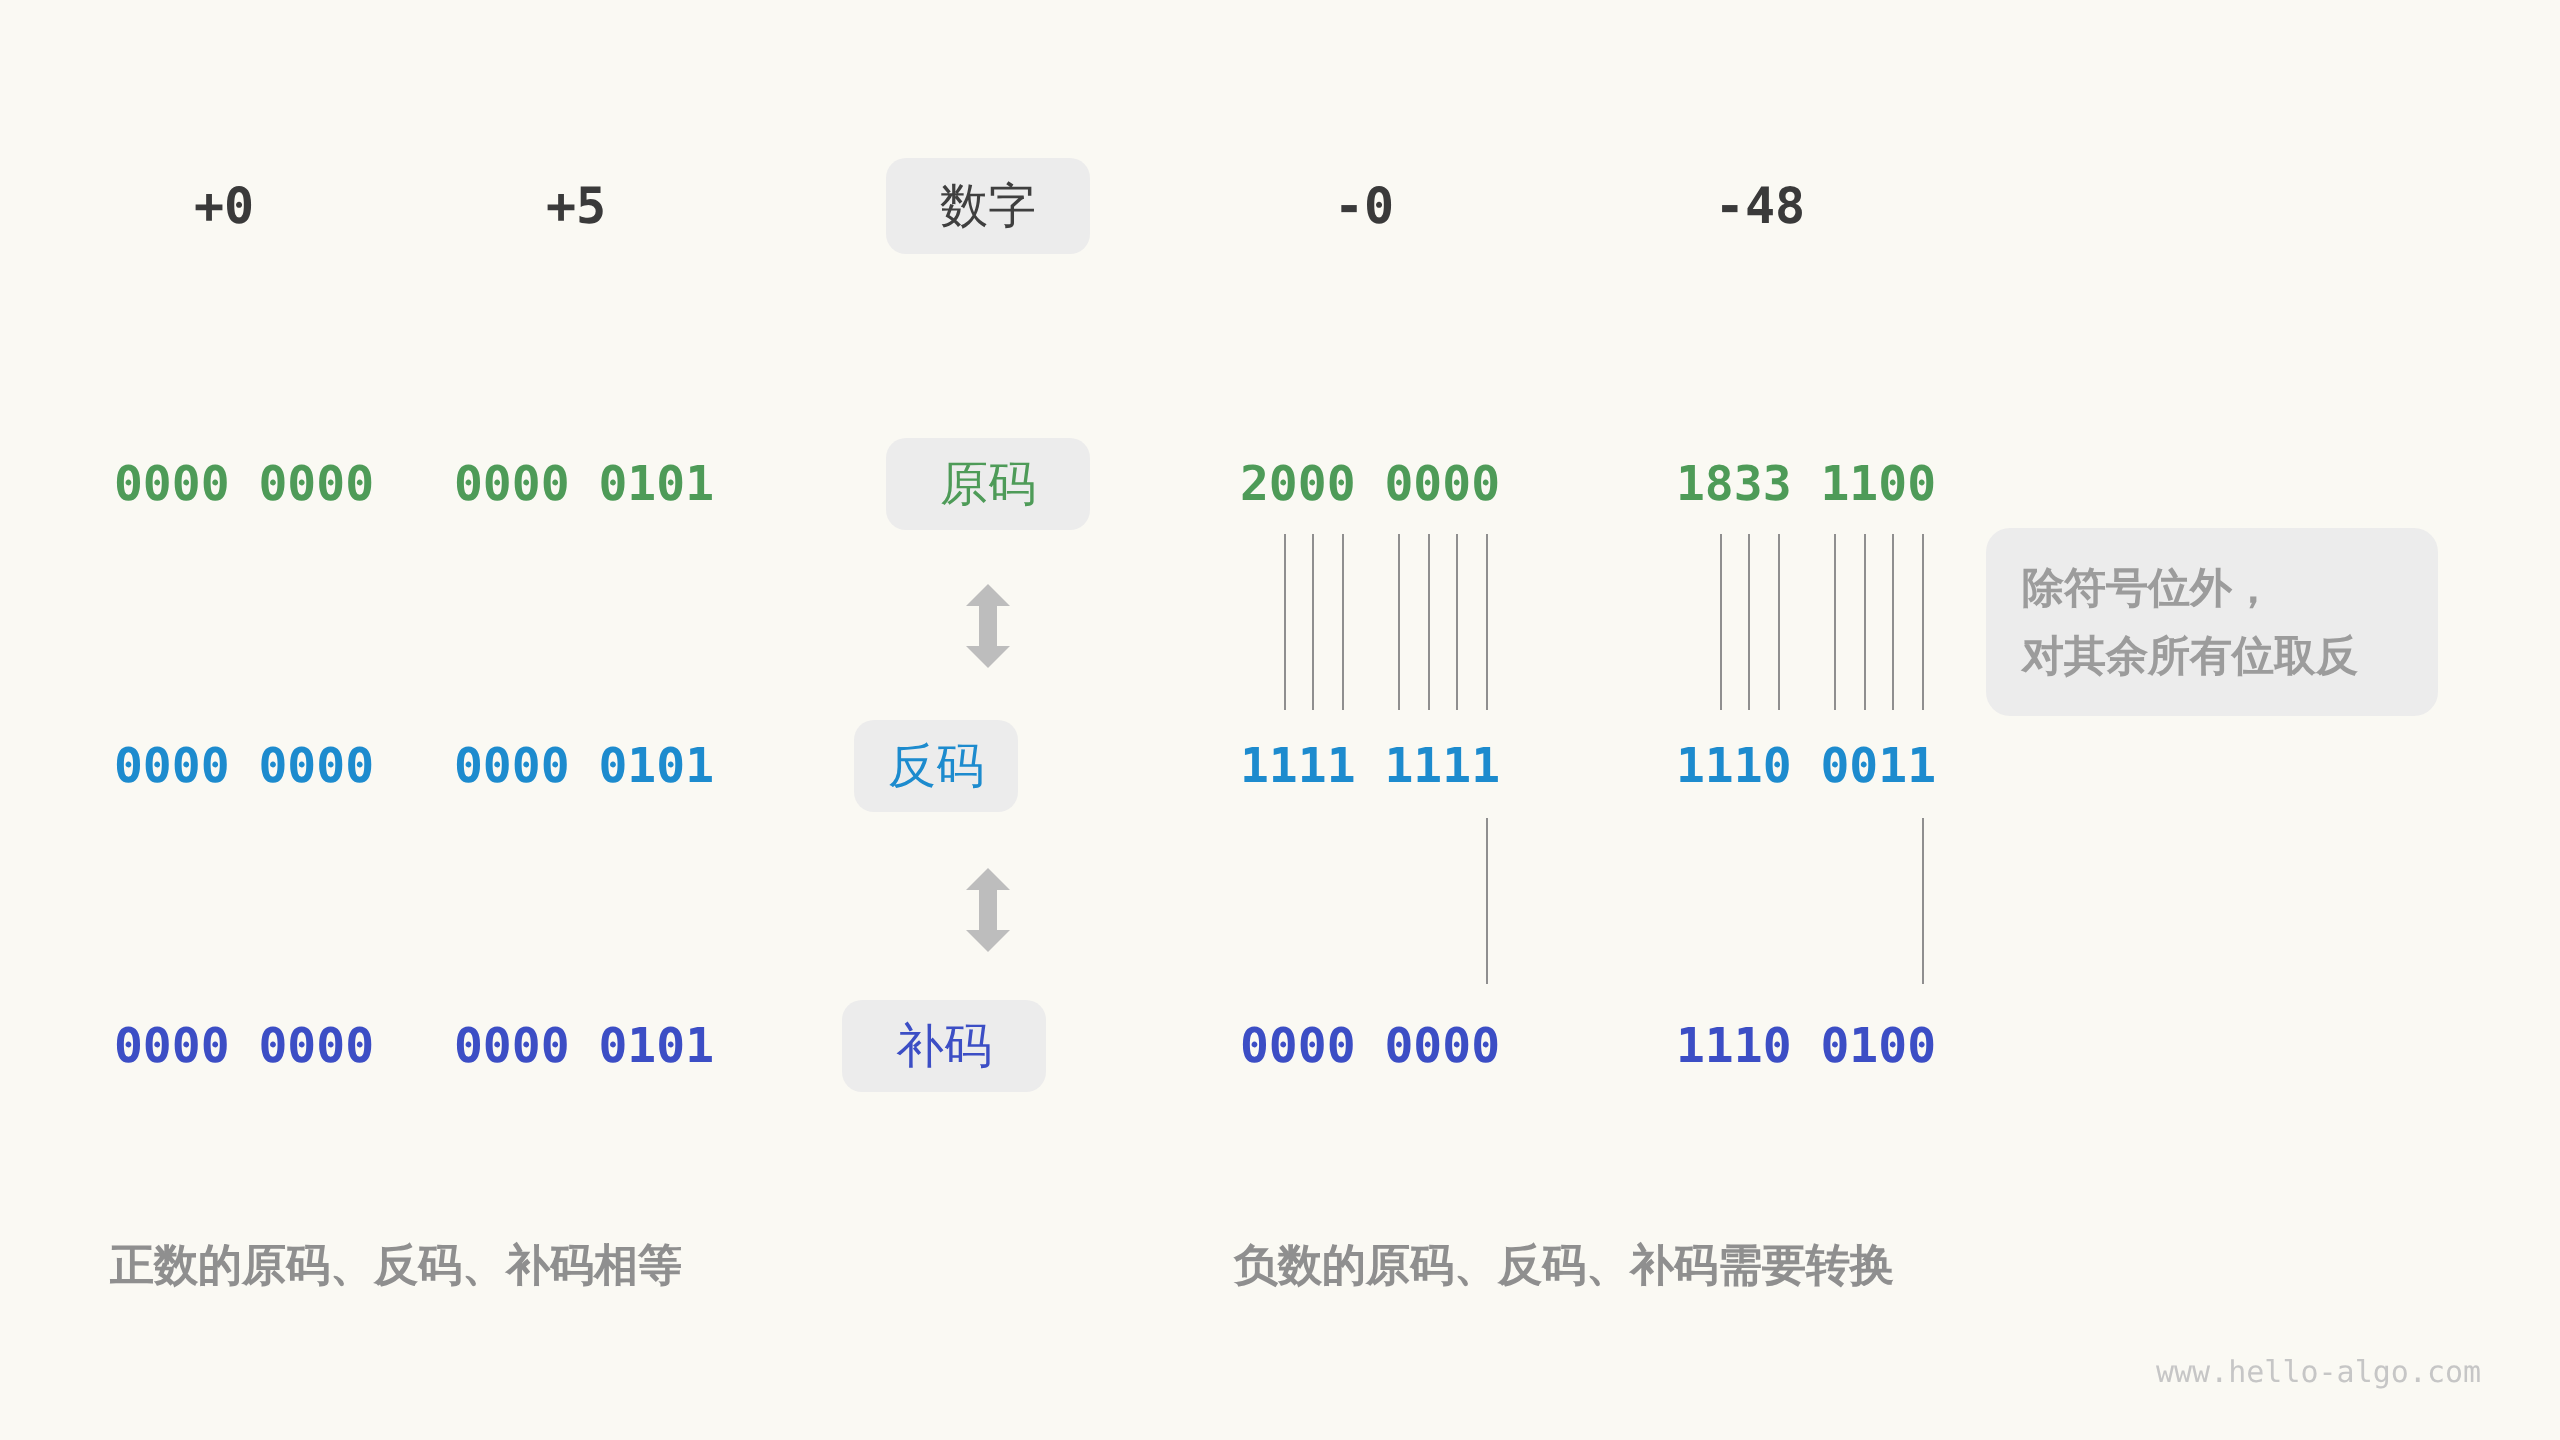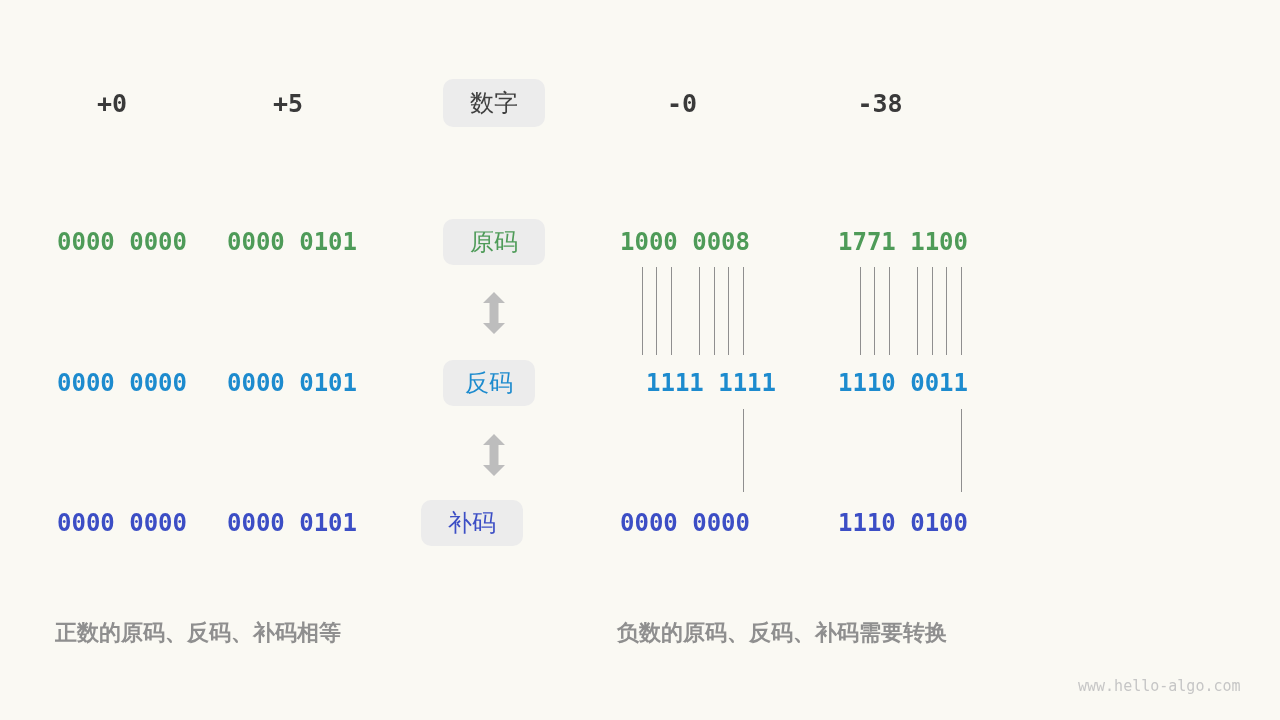--- a/index.html
+++ b/index.html
@@ -53,29 +53,29 @@
 <body>
 
 <div class="canvas">
 
   <div class="abs ctr mono hdr-num" style="left:112px; top:103px;">+0</div>
   <div class="abs ctr mono hdr-num" style="left:288px; top:103px;">+5</div>
   <div class="abs tag tag-dark" style="left:443px; top:79px; width:102px; height:48px;">
     <span>数字</span>
   </div>
   <div class="abs ctr mono hdr-num" style="left:682px; top:103px;">-0</div>
-  <div class="abs ctr mono hdr-num" style="left:880px; top:103px;">-38</div>
+  <div class="abs ctr mono hdr-num" style="left:880px; top:103px;">-48</div>
 
   <div class="abs ctr mono bin green" style="left:122px; top:242px;">0000 0000</div>
   <div class="abs ctr mono bin green" style="left:292px; top:242px;">0000 0101</div>
   <div class="abs tag green" style="left:443px; top:219px; width:102px; height:46px;">
     <span>原码</span>
   </div>
-  <div class="abs ctr mono bin green" style="left:685px; top:242px;">1000 0008</div>
-  <div class="abs ctr mono bin green" style="left:903px; top:242px;">1771 1100</div>
+  <div class="abs ctr mono bin green" style="left:685px; top:242px;">2000 0000</div>
+  <div class="abs ctr mono bin green" style="left:903px; top:242px;">1833 1100</div>
 
   <svg class="abs arrow-icon" style="left:481px; top:292px;" width="26" height="42" viewBox="0 0 26 42">
     <path fill="#bdbdbd" d="M13 0 L24 11 L17.5 11 L17.5 31 L24 31 L13 42 L2 31 L8.5 31 L8.5 11 L2 11 Z"></path>
   </svg>
 
   <div class="abs vline" style="left:642px; top:267px; height:88px;"></div>
   <div class="abs vline" style="left:656px; top:267px; height:88px;"></div>
   <div class="abs vline" style="left:671px; top:267px; height:88px;"></div>
   <div class="abs vline" style="left:699px; top:267px; height:88px;"></div>
   <div class="abs vline" style="left:714px; top:267px; height:88px;"></div>
@@ -83,27 +83,31 @@
   <div class="abs vline" style="left:743px; top:267px; height:88px;"></div>
 
   <div class="abs vline" style="left:860px; top:267px; height:88px;"></div>
   <div class="abs vline" style="left:874px; top:267px; height:88px;"></div>
   <div class="abs vline" style="left:889px; top:267px; height:88px;"></div>
   <div class="abs vline" style="left:917px; top:267px; height:88px;"></div>
   <div class="abs vline" style="left:932px; top:267px; height:88px;"></div>
   <div class="abs vline" style="left:946px; top:267px; height:88px;"></div>
   <div class="abs vline" style="left:961px; top:267px; height:88px;"></div>
 
+  <div class="abs note" style="left:993px; top:264px; width:226px; height:94px;">
+    <span>除符号位外，</span>
+    <span>对其余所有位取反</span>
+  </div>
 
   <div class="abs ctr mono bin blue" style="left:122px; top:383px;">0000 0000</div>
   <div class="abs ctr mono bin blue" style="left:292px; top:383px;">0000 0101</div>
-  <div class="abs tag blue" style="left:443px; top:360px; width:92px; height:46px;">
+  <div class="abs tag blue" style="left:427px; top:360px; width:82px; height:46px;">
     <span>反码</span>
   </div>
-  <div class="abs ctr mono bin blue" style="left:685px; top:383px;margin-left:26px;">1111 1111</div>
+  <div class="abs ctr mono bin blue" style="left:685px; top:383px;">1111 1111</div>
   <div class="abs ctr mono bin blue" style="left:903px; top:383px;">1110 0011</div>
 
   <svg class="abs arrow-icon" style="left:481px; top:434px;" width="26" height="42" viewBox="0 0 26 42">
     <path fill="#bdbdbd" d="M13 0 L24 11 L17.5 11 L17.5 31 L24 31 L13 42 L2 31 L8.5 31 L8.5 11 L2 11 Z"></path>
   </svg>
 
   <div class="abs vline" style="left:743px; top:409px; height:83px;"></div>
   <div class="abs vline" style="left:961px; top:409px; height:83px;"></div>
 
 

